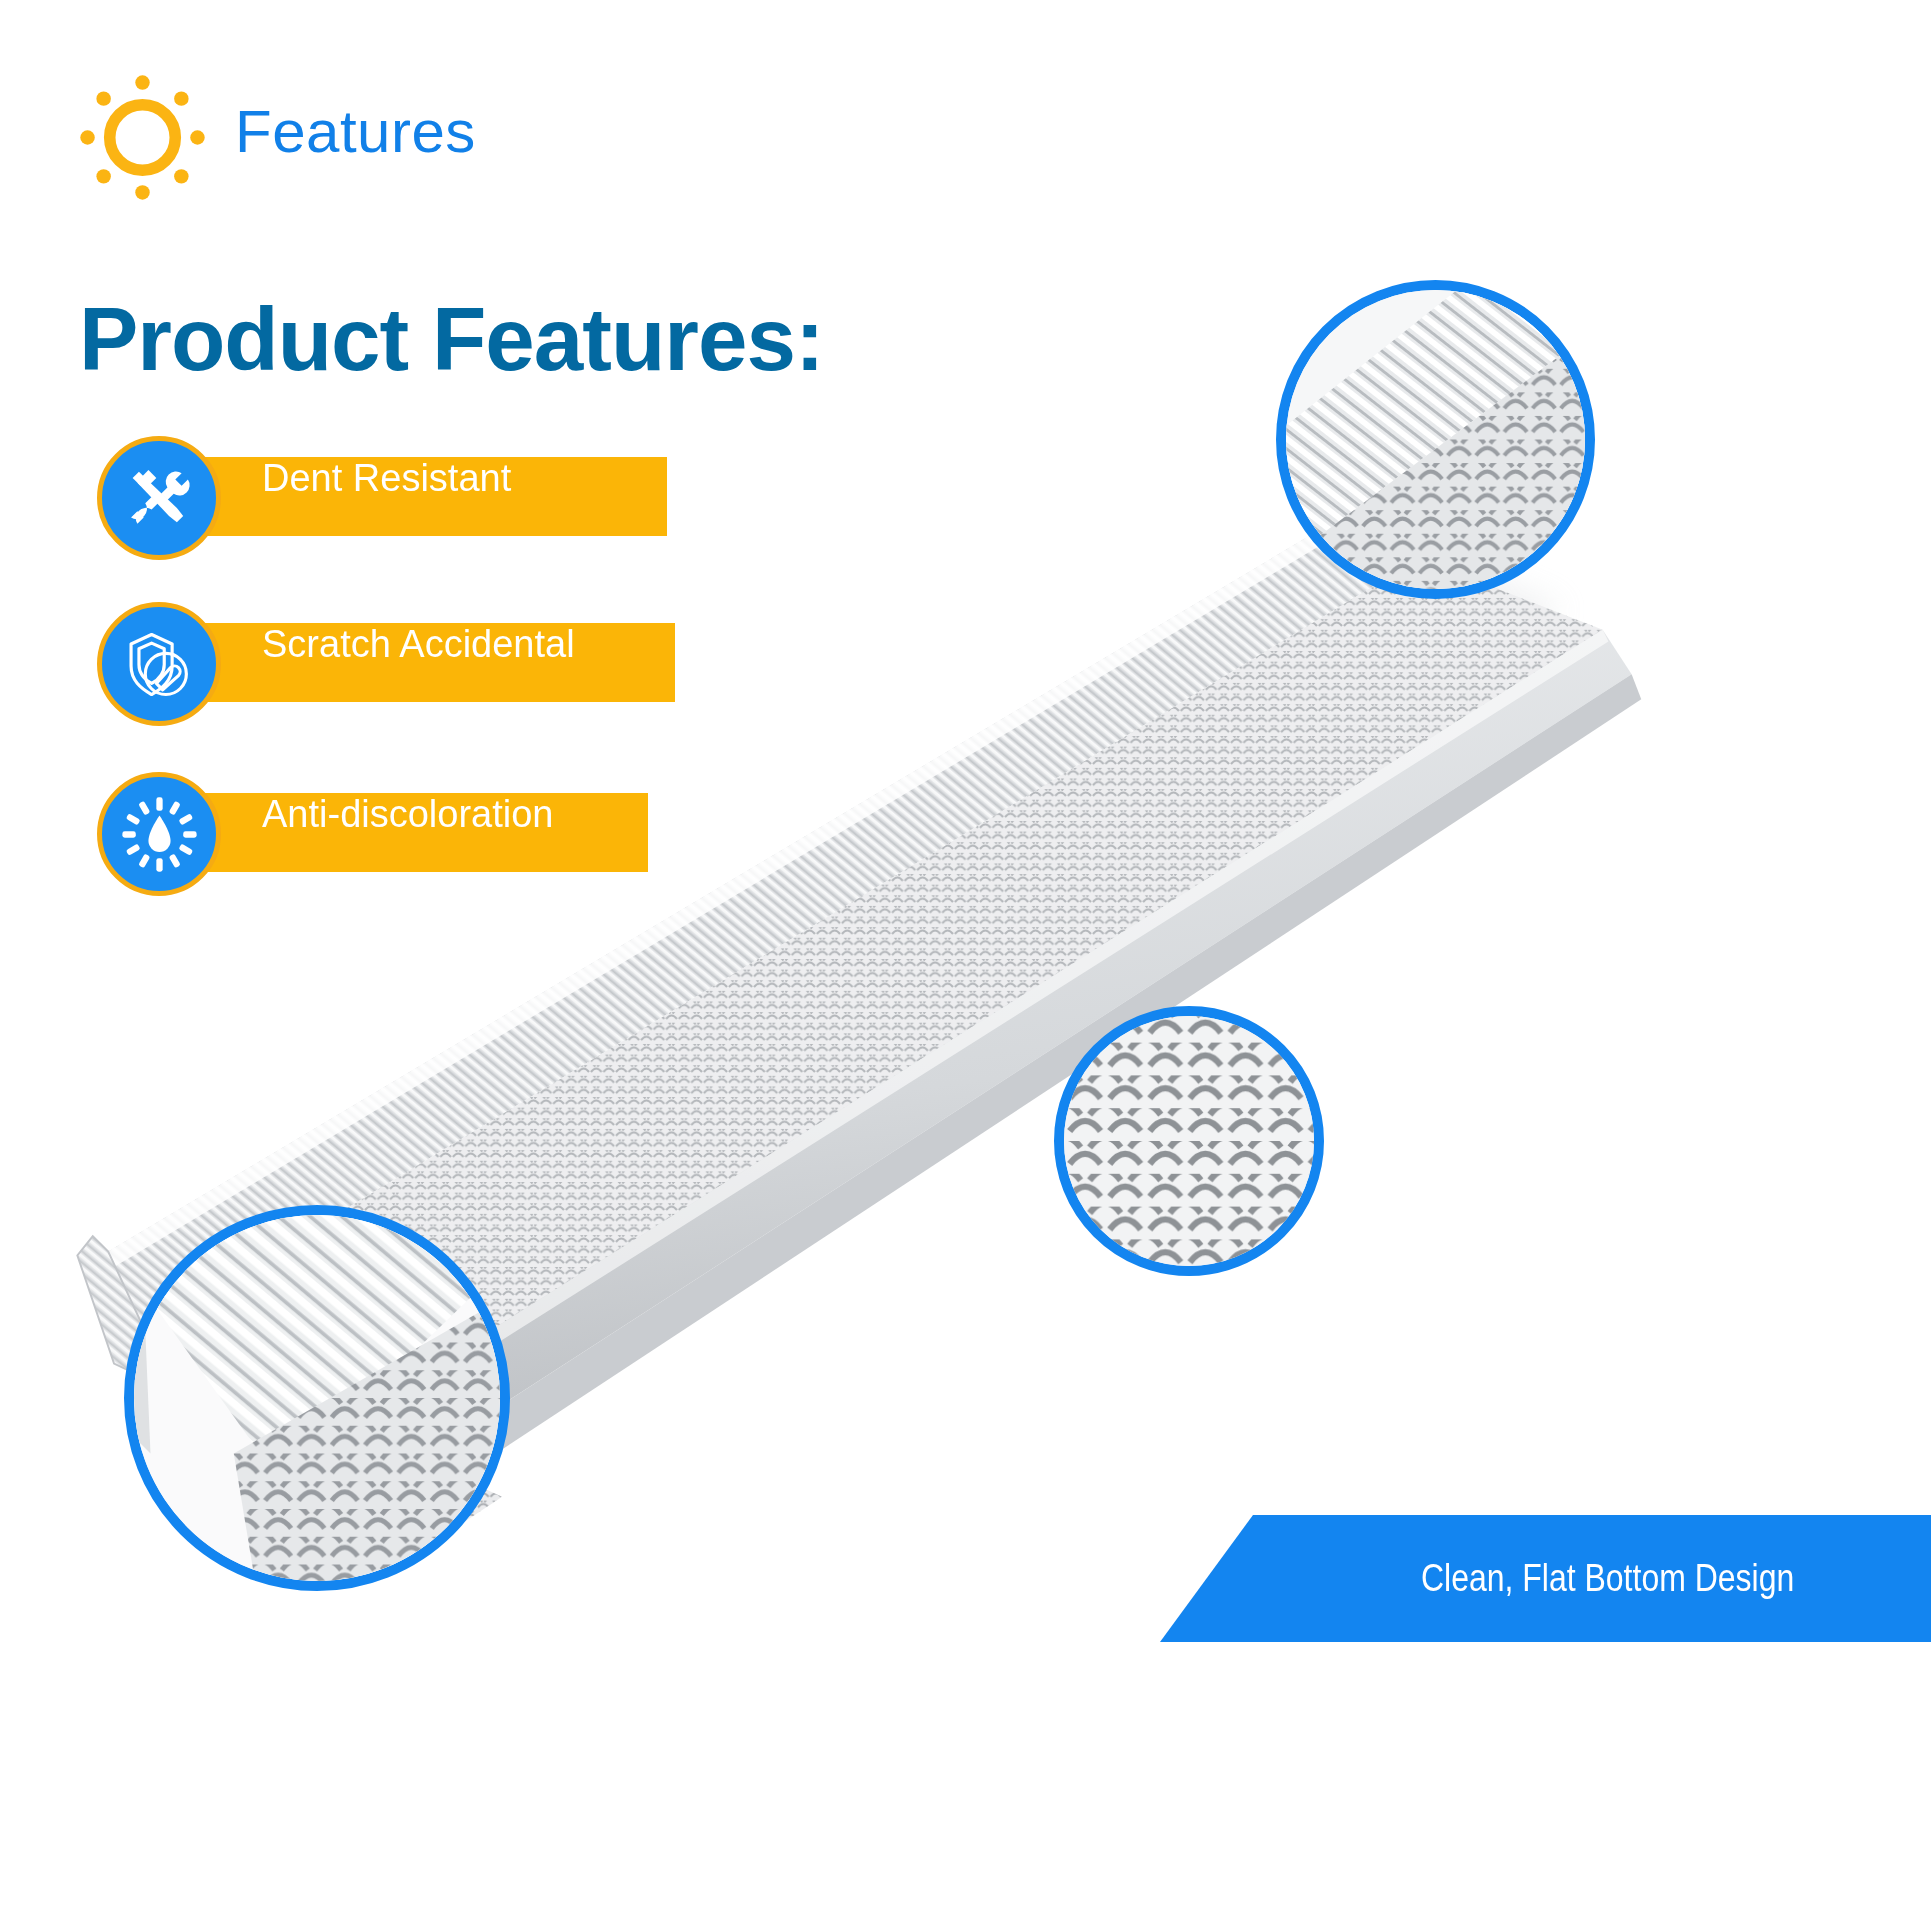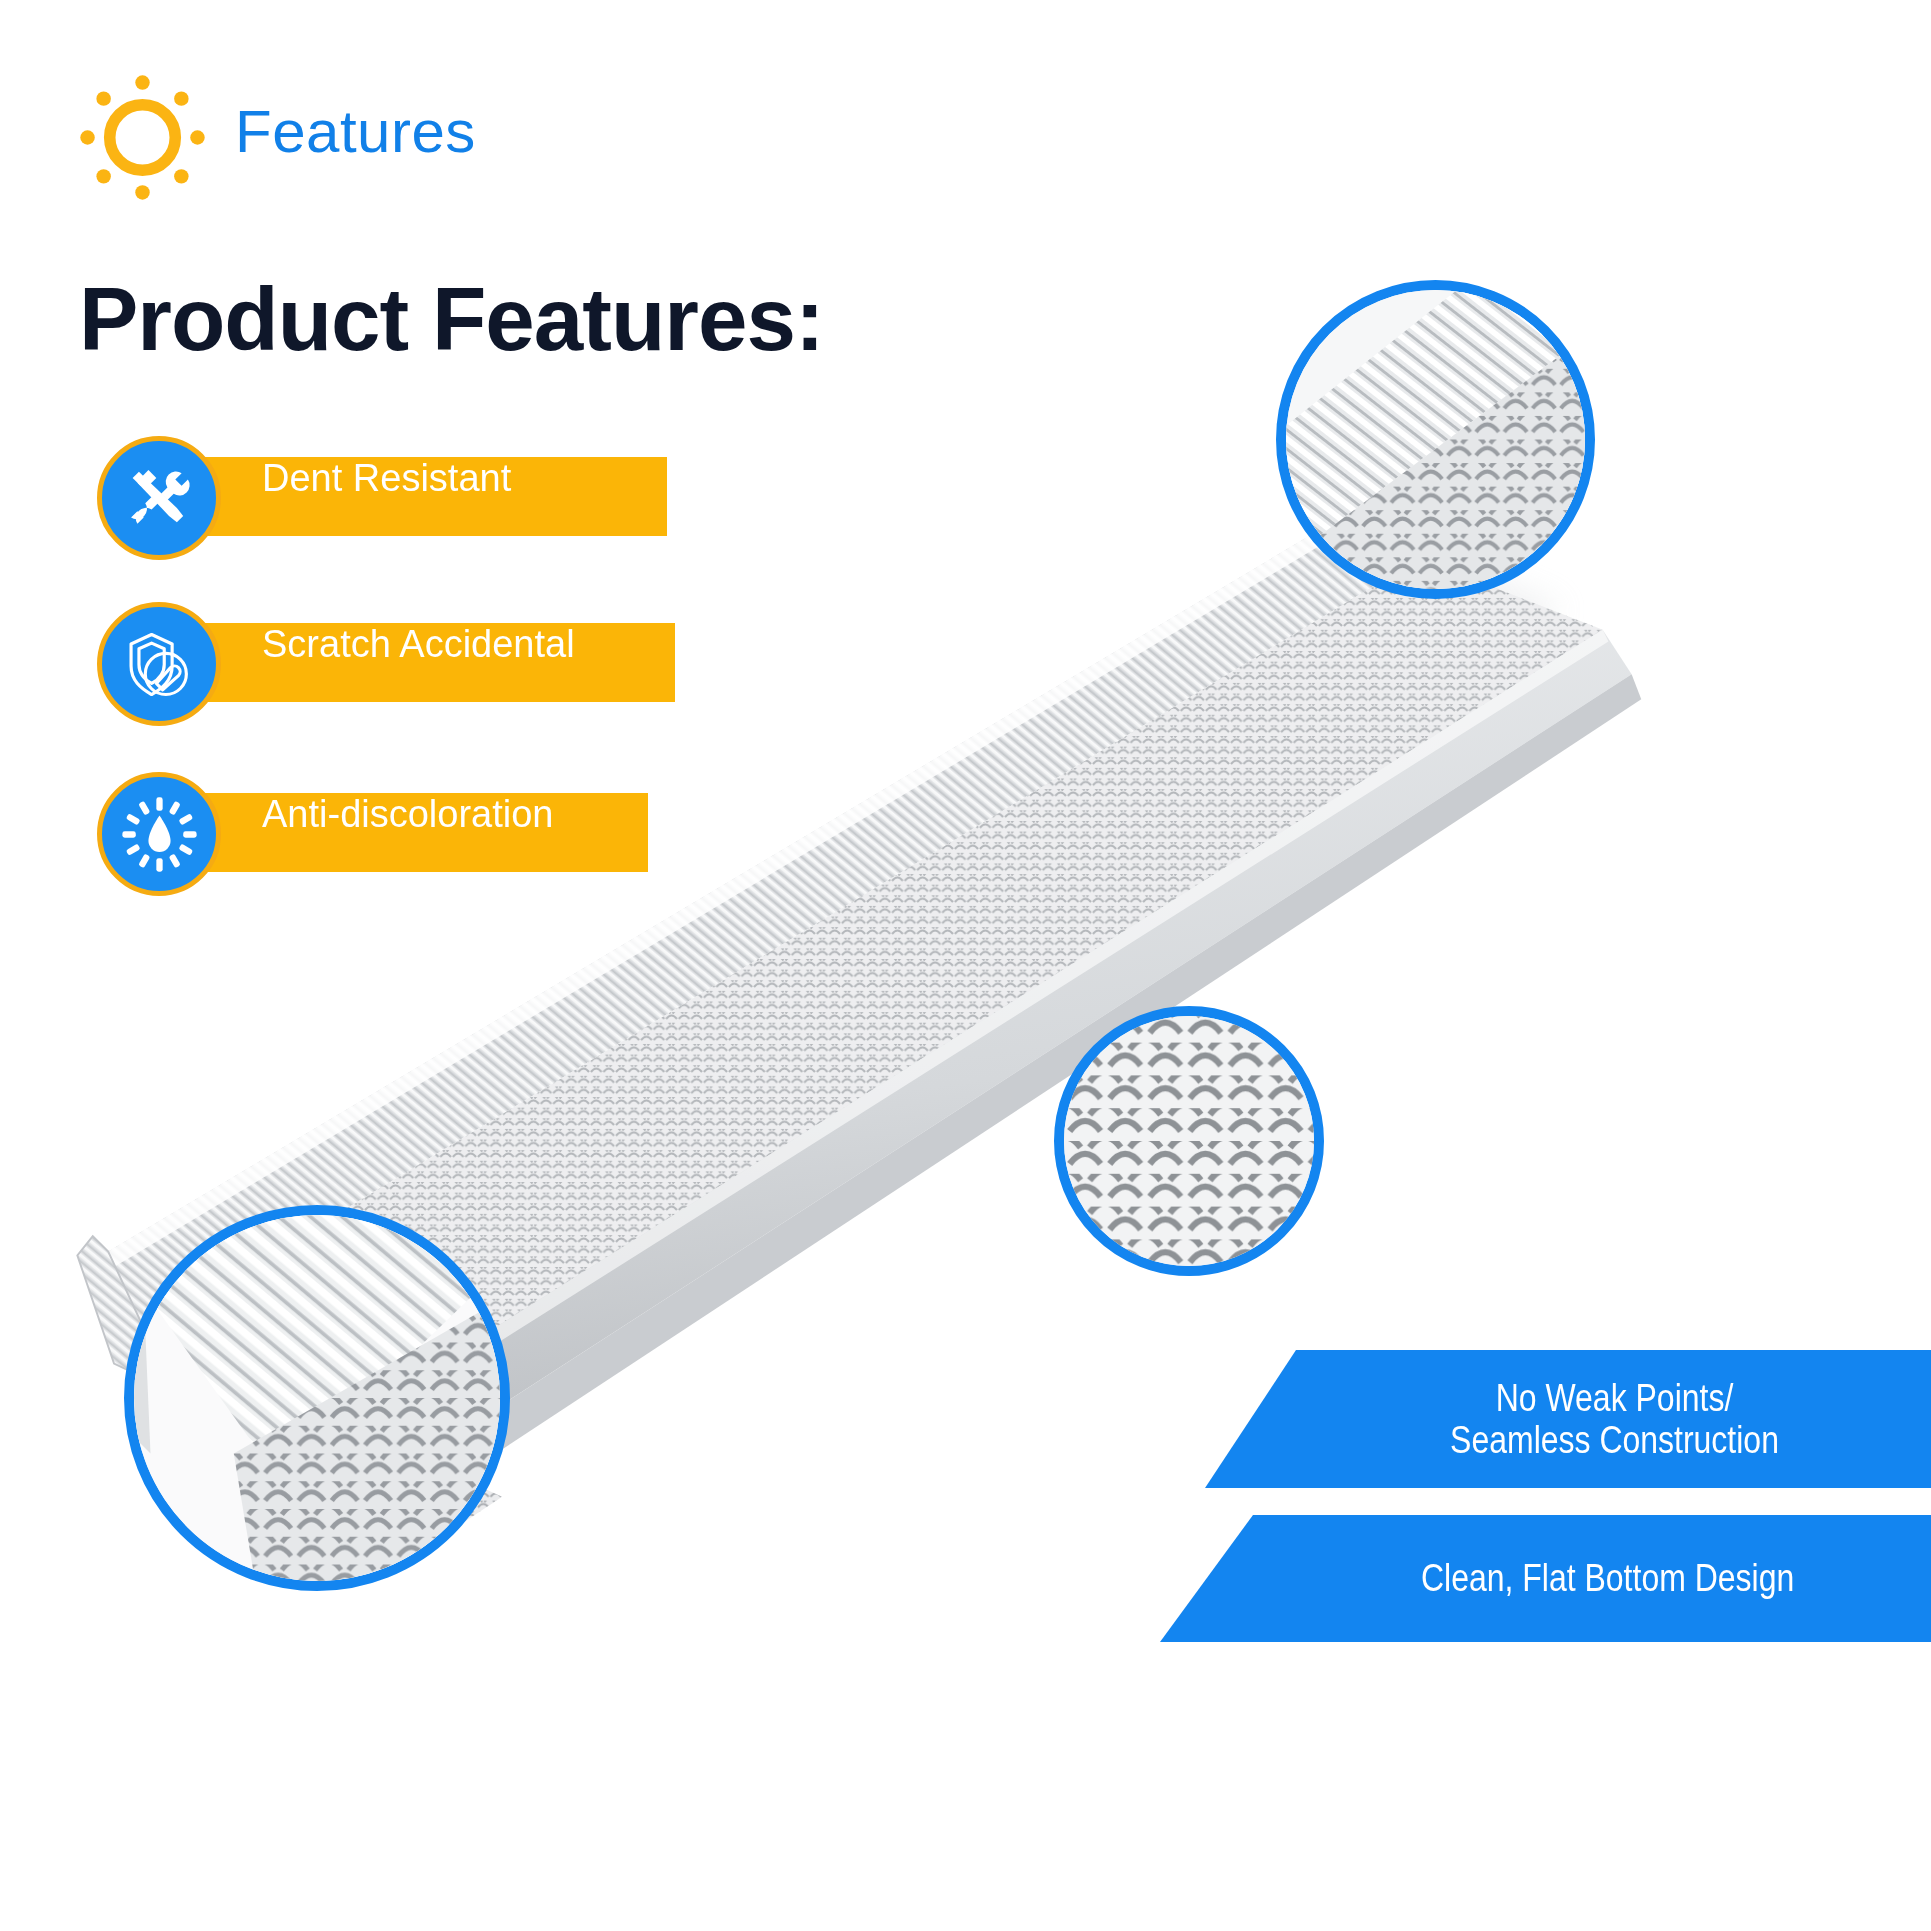--- a/index.html
+++ b/index.html
@@ -9,22 +9,22 @@
   #stage { position:relative; width:1931px; height:1931px; background:#ffffff; }
 
   
   #logo { position:absolute; left:75px; top:70px; width:454px; height:126px; }
   #sun { position:absolute; left:0; top:0; width:135px; height:135px; }
   #logo-text { position:absolute; left:160px; top:27px;
     font-size:60px; color:#1180e8; letter-spacing:0.5px; white-space:nowrap;
     font-weight:400; }
 
   
-  #title { position:absolute; left:79px; top:268px;
-    font-size:89px; font-weight:bold; color:#0f172a; letter-spacing:-1px;
+  #title { position:absolute; left:79px; top:288px;
+    font-size:89px; font-weight:bold; color:#0369a1; letter-spacing:-1px;
     white-space:nowrap; }
 
   
   .feature { position:absolute; left:97px; height:124px; }
   .feature .bar { position:absolute; left:95px; top:21px; height:79px;
     background:#fbb507; display:flex; align-items:flex-start;
     padding-left:70px; padding-right:33px; }
   .feature .bar span { font-size:38px; color:#ffffff; white-space:nowrap;
     font-weight:400; }
   .feature .circ { position:absolute; left:0; top:0; width:124px; height:124px;
@@ -273,26 +273,20 @@
       <rect width="480" height="480" fill="#fafafb"></rect>
 
       <path d="M50 120 L330 -40 L480 60 L200 330 Z" fill="url(#ribs4)"></path>
 
       <path d="M150 300 L480 110 L520 480 L180 480 Z" fill="url(#mesh4)"></path>
 
       <path d="M36 96 L52 112 L60 300 L44 284 Z" fill="#dfe1e3"></path>
     </svg>
   </div>
 
-  <div class="banner" id="b0">
-    <div class="pad">
-      <span>No Weak Points/</span>
-      <span>Seamless Construction</span>
-    </div>
-  </div>
 
   <div class="banner" id="b1">
     <div class="pad">
       <span>Clean, Flat Bottom Design</span>
     </div>
   </div>
 
 
 </div>
 

